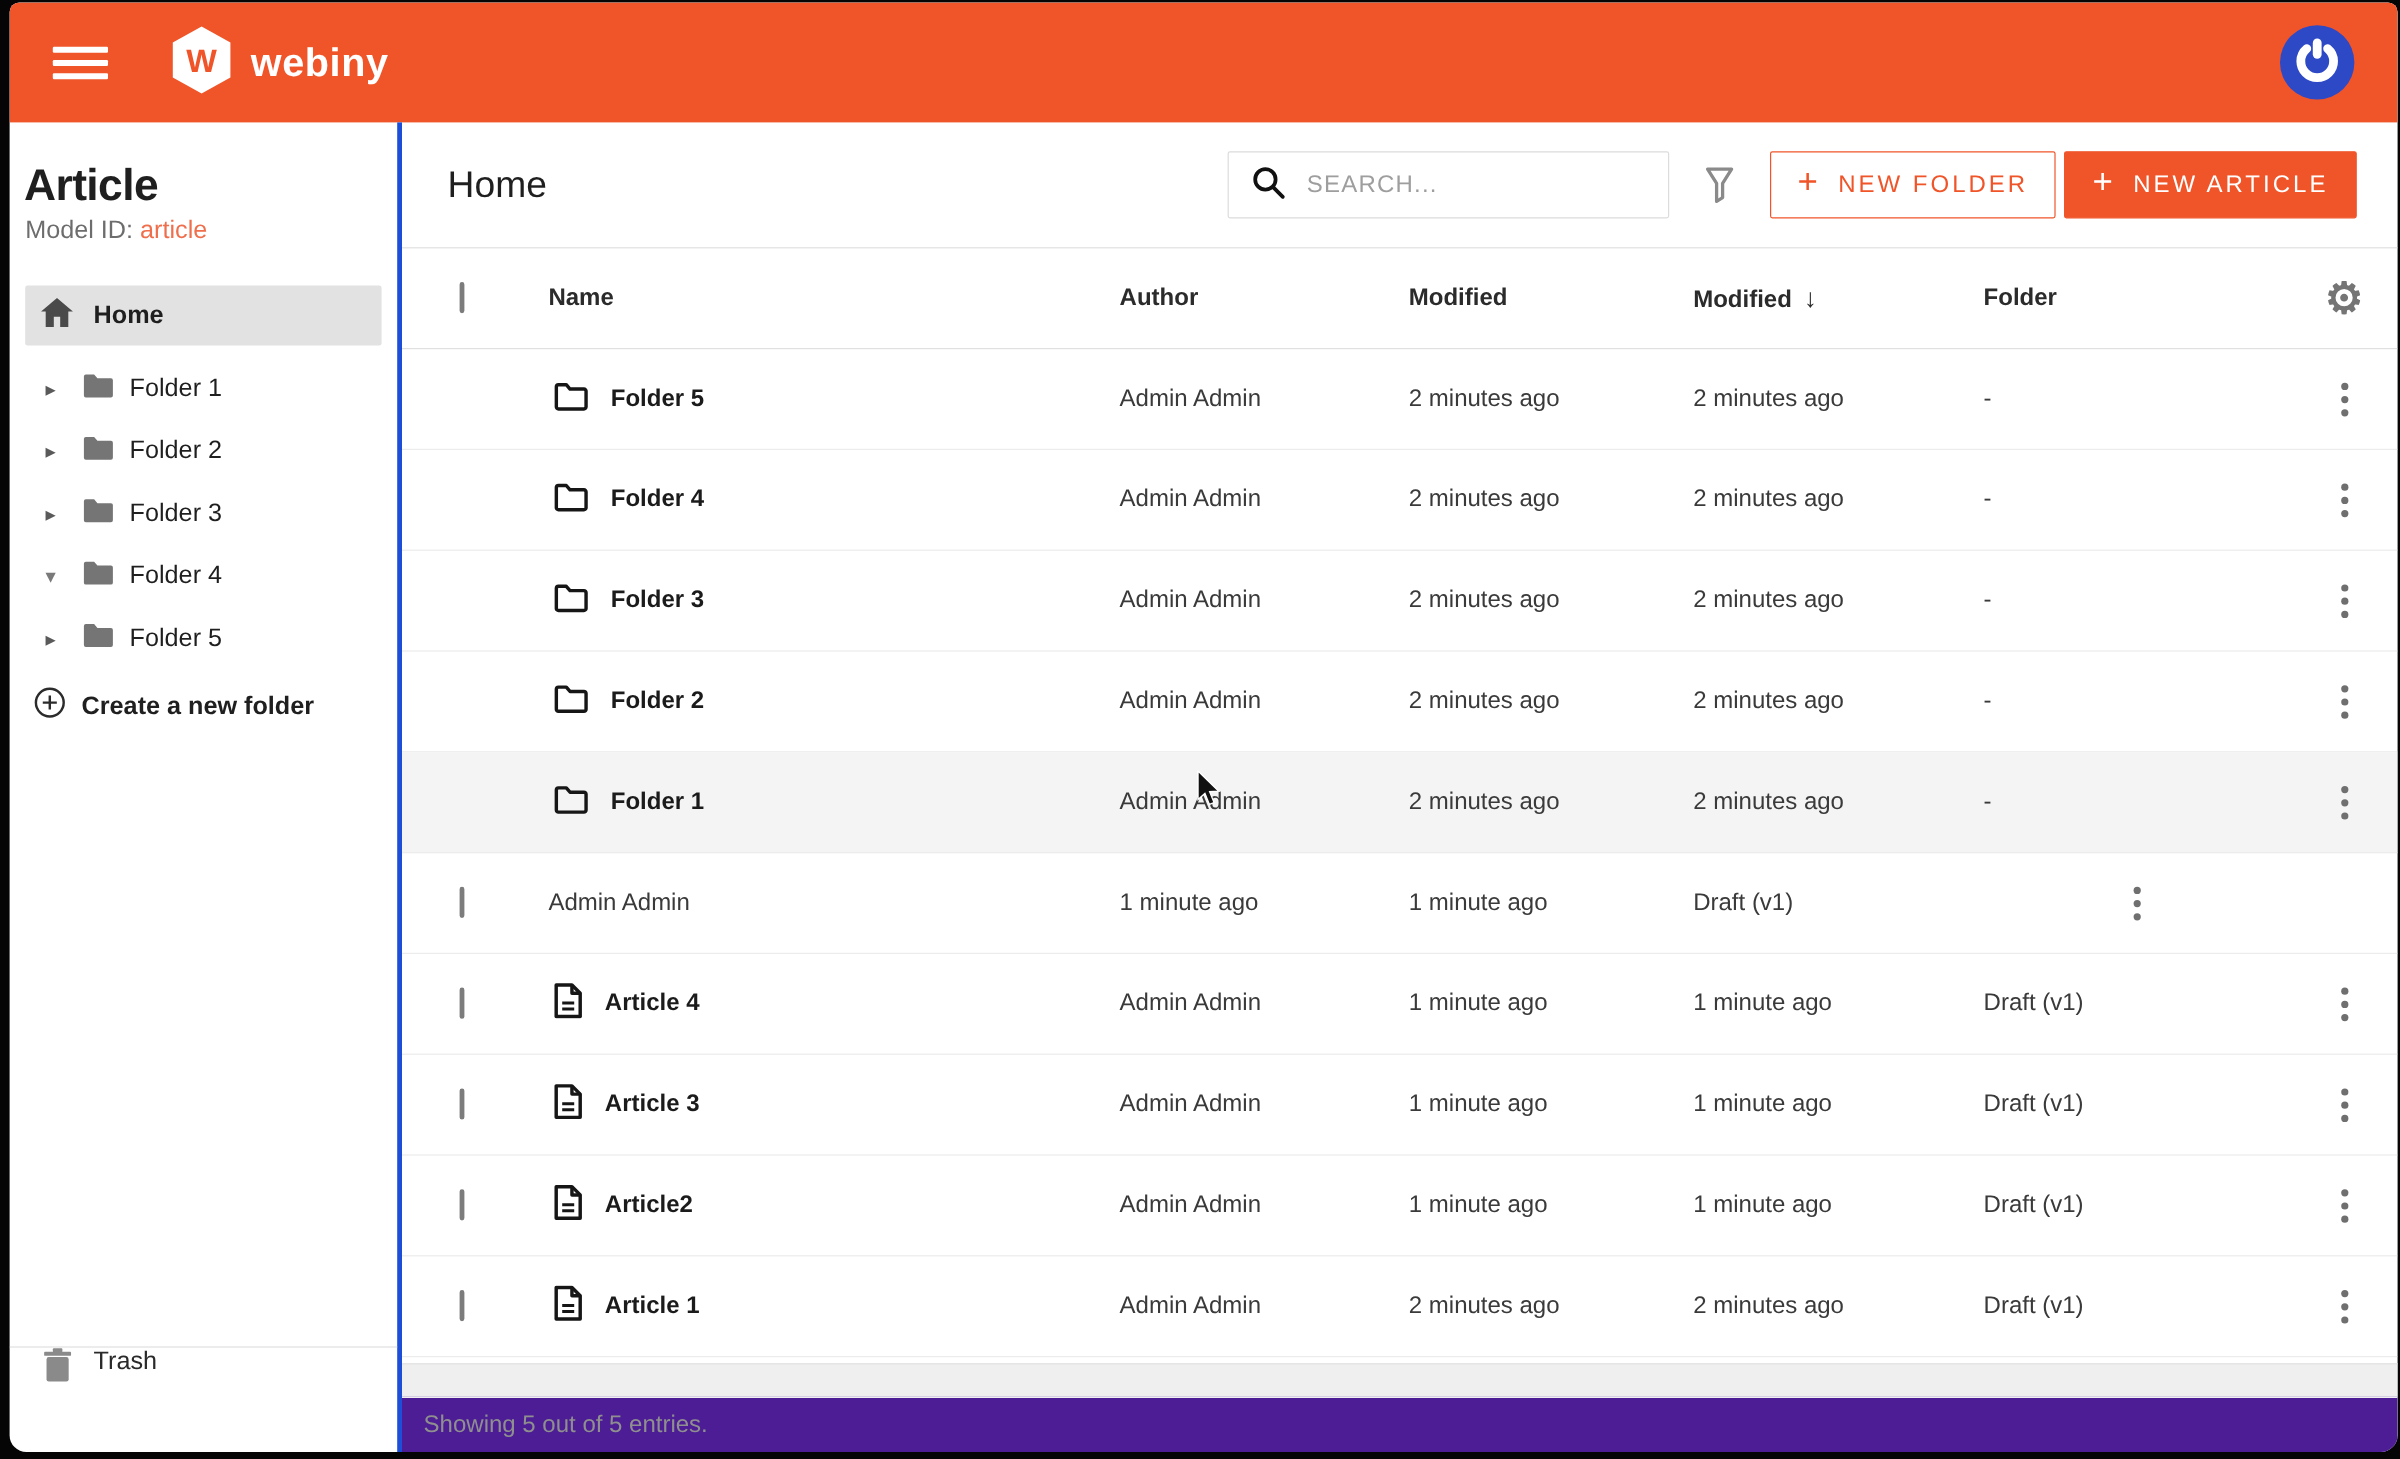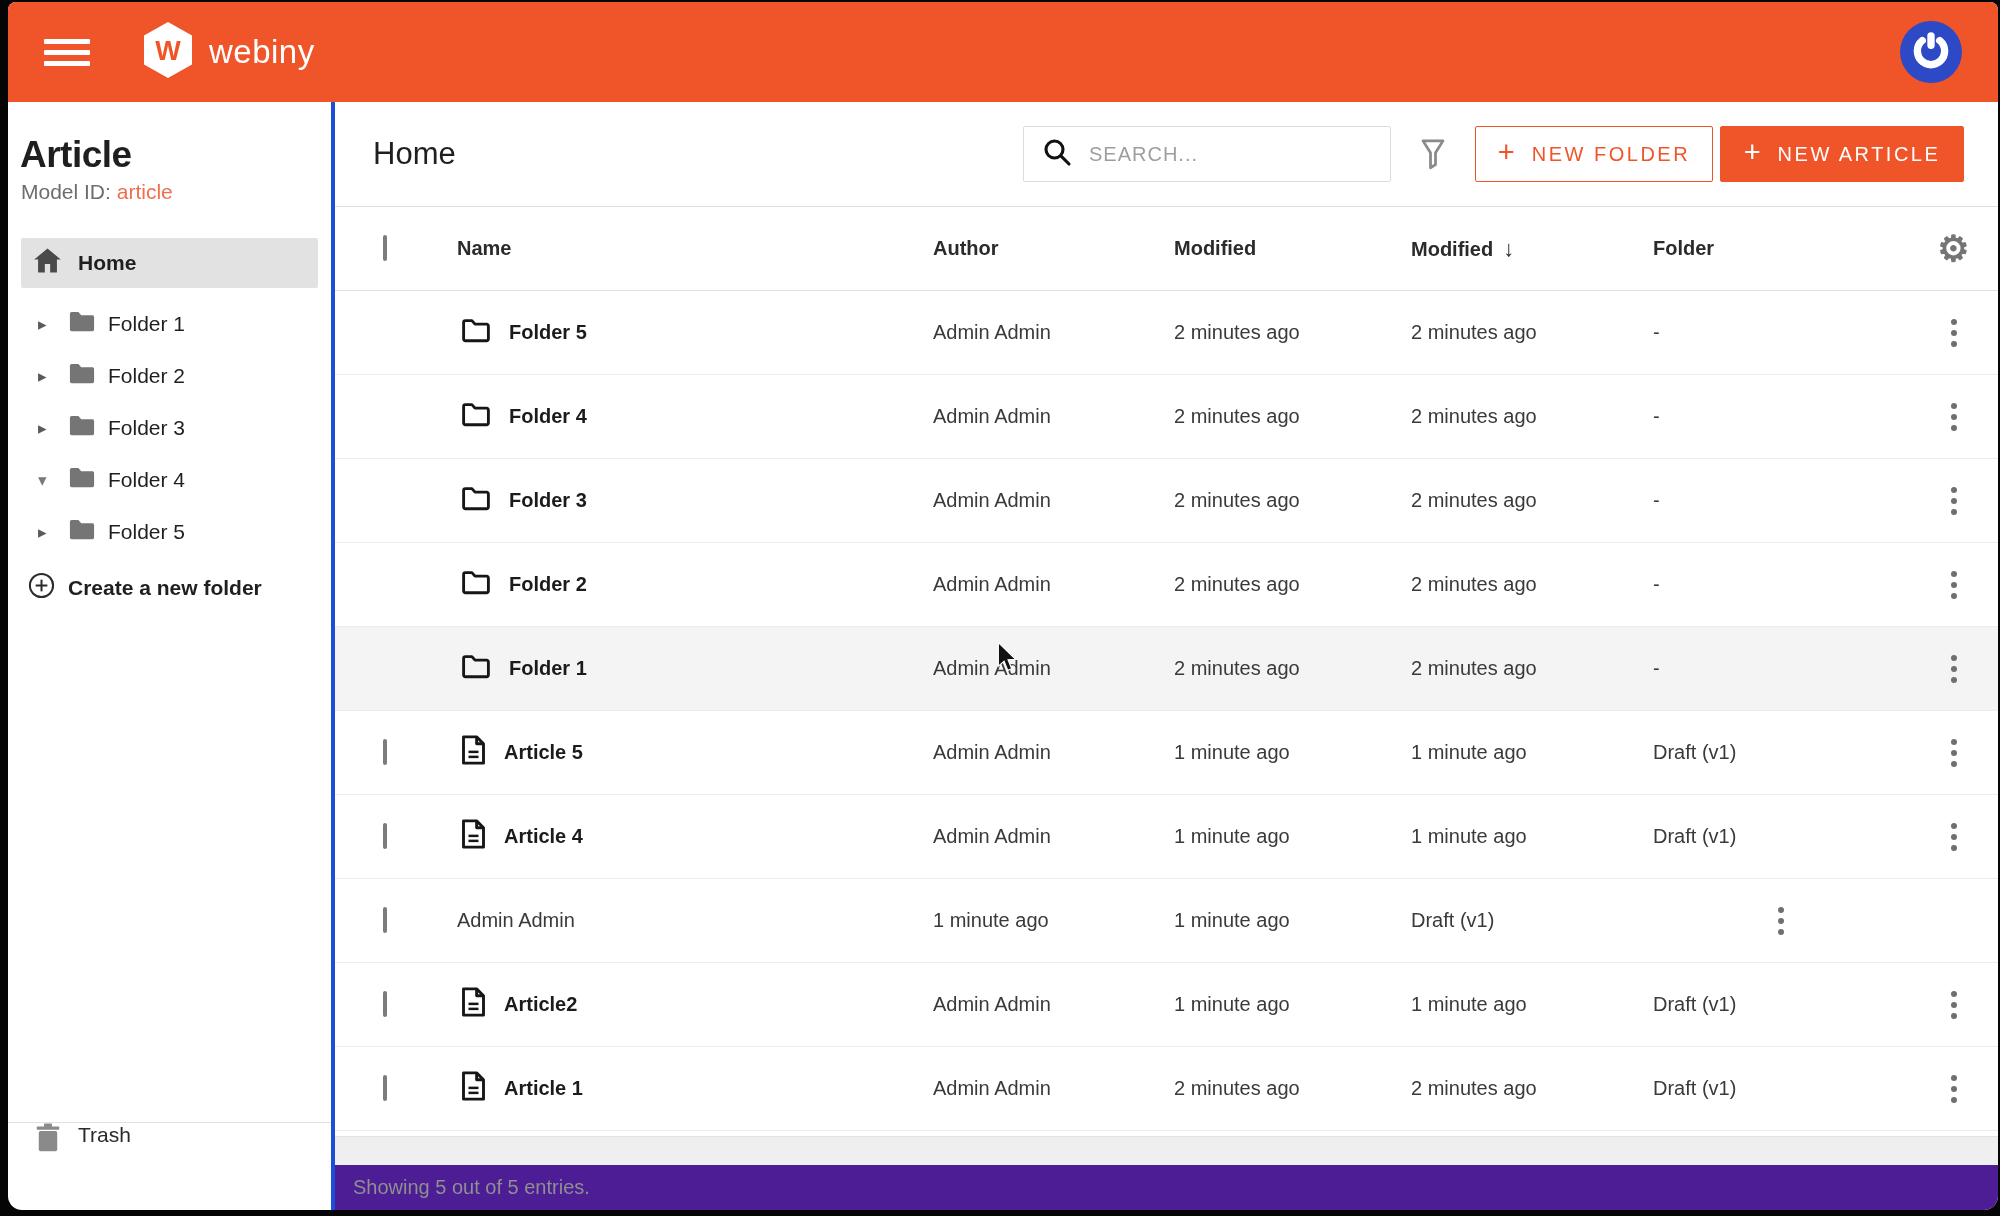--- a/index.html
+++ b/index.html
@@ -8,21 +8,21 @@
 
   .window { position:absolute; left:8px; top:2px; width:1990px; height:1208px;
             background:#fff; border-radius:8px 8px 14px 14px; overflow:hidden;
             display:flex; flex-direction:column; }
 
   
   .topbar { flex:0 0 100px; background:#F0552A; display:flex; align-items:center; padding:0 36px; }
   .hamburger { width:46px; cursor:pointer; }
   .hamburger i { display:block; height:5px; background:#fff; border-radius:1px; margin:6px 0; }
   .logo { display:flex; align-items:center; gap:15px; margin-left:52px; }
-  .brand { color:#fff; font-size:33px; font-weight:400; letter-spacing:.5px; }
+  .brand { color:#fff; font-size:33px; font-weight:700; letter-spacing:.5px; }
   .spacer { flex:1; }
   .avatar { width:62px; height:62px; border-radius:50%; background:#2D49C6;
             display:flex; align-items:center; justify-content:center; }
 
   
   .app-body { flex:1; display:flex; min-height:0; }
 
   
   .sidebar { flex:0 0 327px; border-right:4px solid #1d4ed8; display:flex; flex-direction:column; padding-top:32px; }
   .sb-title { margin:0 0 4px 12px; font-size:37px; font-weight:700; color:#1f1f1f; letter-spacing:-.5px; }
@@ -372,31 +372,46 @@
       <span class="kebab">
                   <i></i>
                   <i></i>
                   <i></i>
                 </span>
     </div>
   </div>
 
   <div class="grid-row trow type-article">
     <div><span class="checkbox"></span></div>
+    <div>Admin Admin</div>
+    <div>1 minute ago</div>
+    <div>1 minute ago</div>
+    <div>Draft (v1)</div>
+    <div class="cell-actions">
+      <span class="kebab">
+                  <i></i>
+                  <i></i>
+                  <i></i>
+                </span>
+    </div>
+  </div>
+
+  <div class="grid-row trow type-article">
+    <div><span class="checkbox"></span></div>
     <div class="cell-name">
 
       <span class="ico-article">
         <svg width="25" height="30" viewBox="0 0 20 24" fill="none" stroke="#161616" stroke-width="2.3" stroke-linejoin="round">
           <path d="M2 1.5 h10.5 L18 7 v15.5 H2 Z"></path>
           <path d="M12.5 1.5 V7 H18"></path>
           <line x1="6" y1="13.5" x2="14" y2="13.5" stroke-width="2"></line>
           <line x1="6" y1="17.5" x2="14" y2="17.5" stroke-width="2"></line>
         </svg>
       </span>
-      <span>Article 5</span>
+      <span>Article 4</span>
     </div>
     <div>Admin Admin</div>
     <div>1 minute ago</div>
     <div>1 minute ago</div>
     <div>Draft (v1)</div>
     <div class="cell-actions">
       <span class="kebab">
                   <i></i>
                   <i></i>
                   <i></i>
@@ -409,37 +424,22 @@
     <div class="cell-name">
 
       <span class="ico-article">
         <svg width="25" height="30" viewBox="0 0 20 24" fill="none" stroke="#161616" stroke-width="2.3" stroke-linejoin="round">
           <path d="M2 1.5 h10.5 L18 7 v15.5 H2 Z"></path>
           <path d="M12.5 1.5 V7 H18"></path>
           <line x1="6" y1="13.5" x2="14" y2="13.5" stroke-width="2"></line>
           <line x1="6" y1="17.5" x2="14" y2="17.5" stroke-width="2"></line>
         </svg>
       </span>
-      <span>Article 4</span>
-    </div>
-    <div>Admin Admin</div>
-    <div>1 minute ago</div>
-    <div>1 minute ago</div>
-    <div>Draft (v1)</div>
-    <div class="cell-actions">
-      <span class="kebab">
-                  <i></i>
-                  <i></i>
-                  <i></i>
-                </span>
-    </div>
-  </div>
-
-  <div class="grid-row trow type-article">
-    <div><span class="checkbox"></span></div>
+      <span>Article 3</span>
+    </div>
     <div>Admin Admin</div>
     <div>1 minute ago</div>
     <div>1 minute ago</div>
     <div>Draft (v1)</div>
     <div class="cell-actions">
       <span class="kebab">
                   <i></i>
                   <i></i>
                   <i></i>
                 </span>

